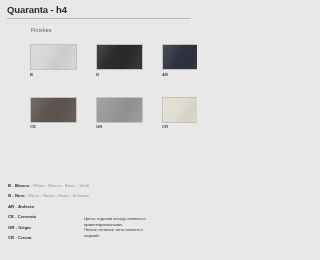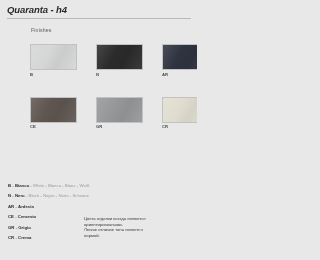--- a/index.html
+++ b/index.html
@@ -27,21 +27,20 @@
     top: 4px;
     right: 6px;
   }
   .title {
     font-size: 9.5px;
     font-weight: bold;
     color: #2b2b2b;
     letter-spacing: -0.1px;
     line-height: 11px;
     white-space: nowrap;
-    font-style: italic;
   }
   .title-rule {
     margin-top: 2.5px;
     height: 1px;
     background: #b9b9ba;
   }
 
   
   .section-label {
     position: absolute;

